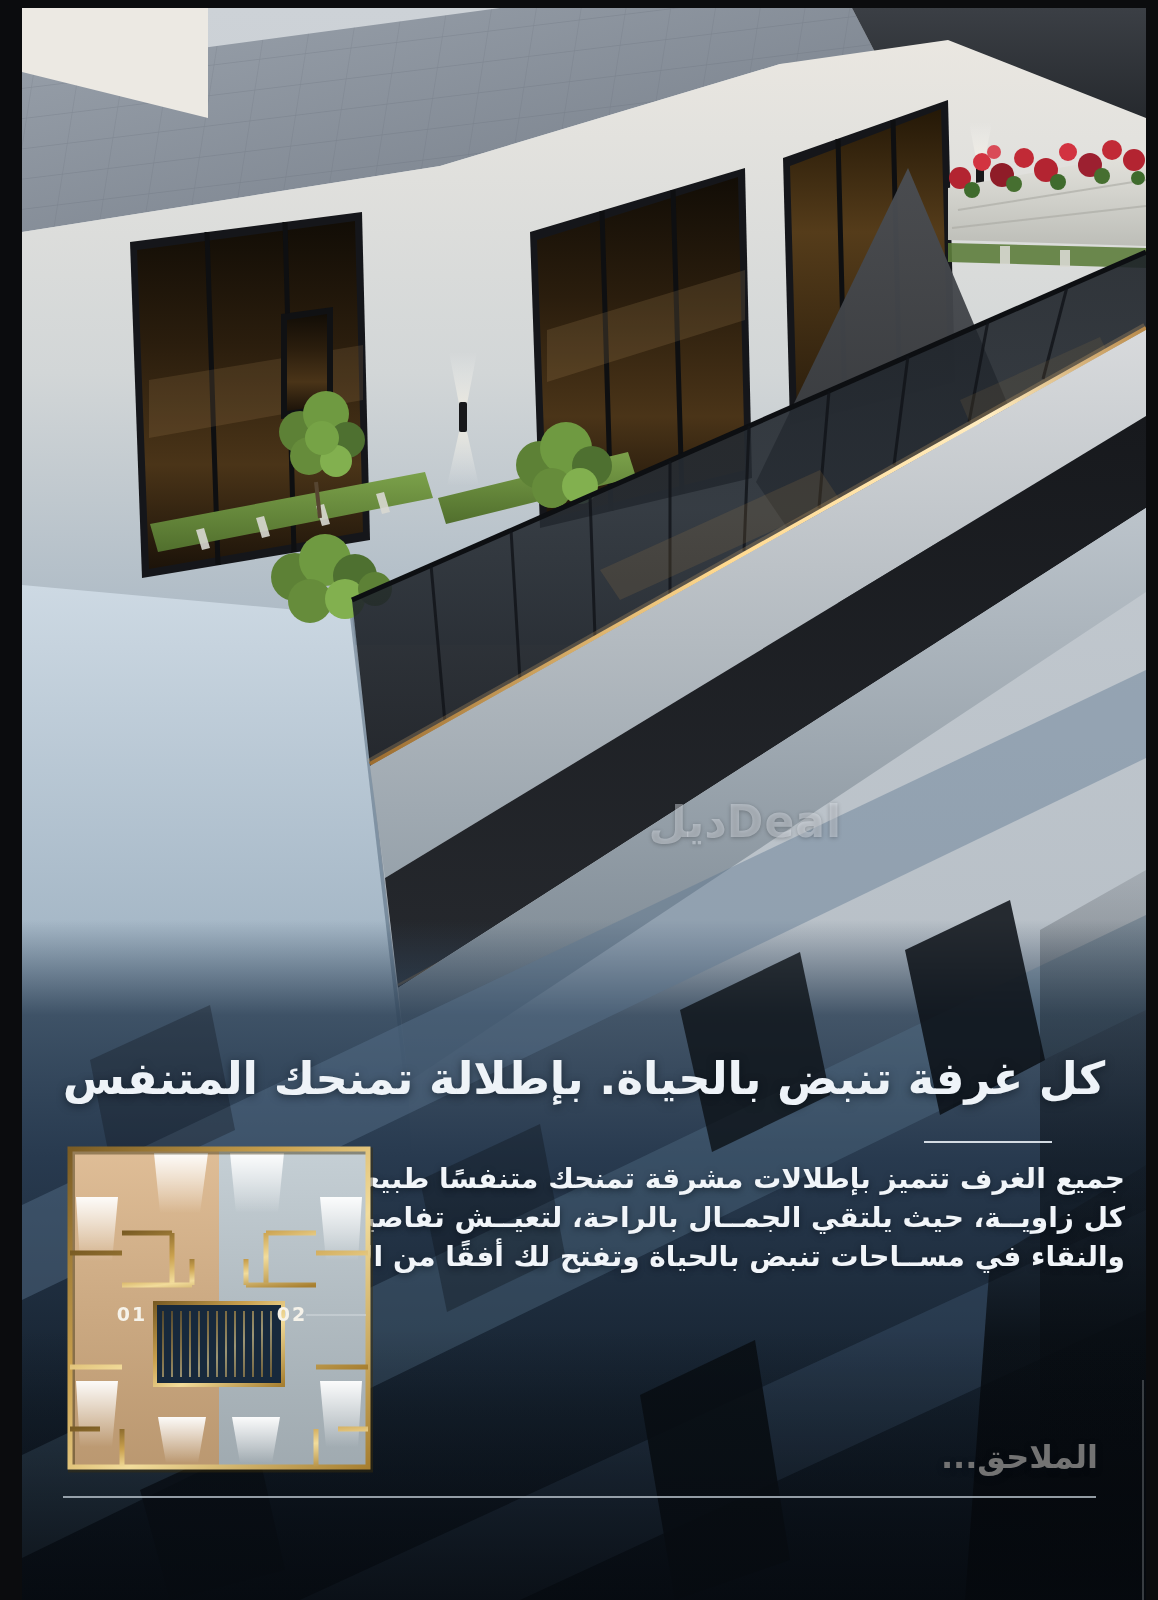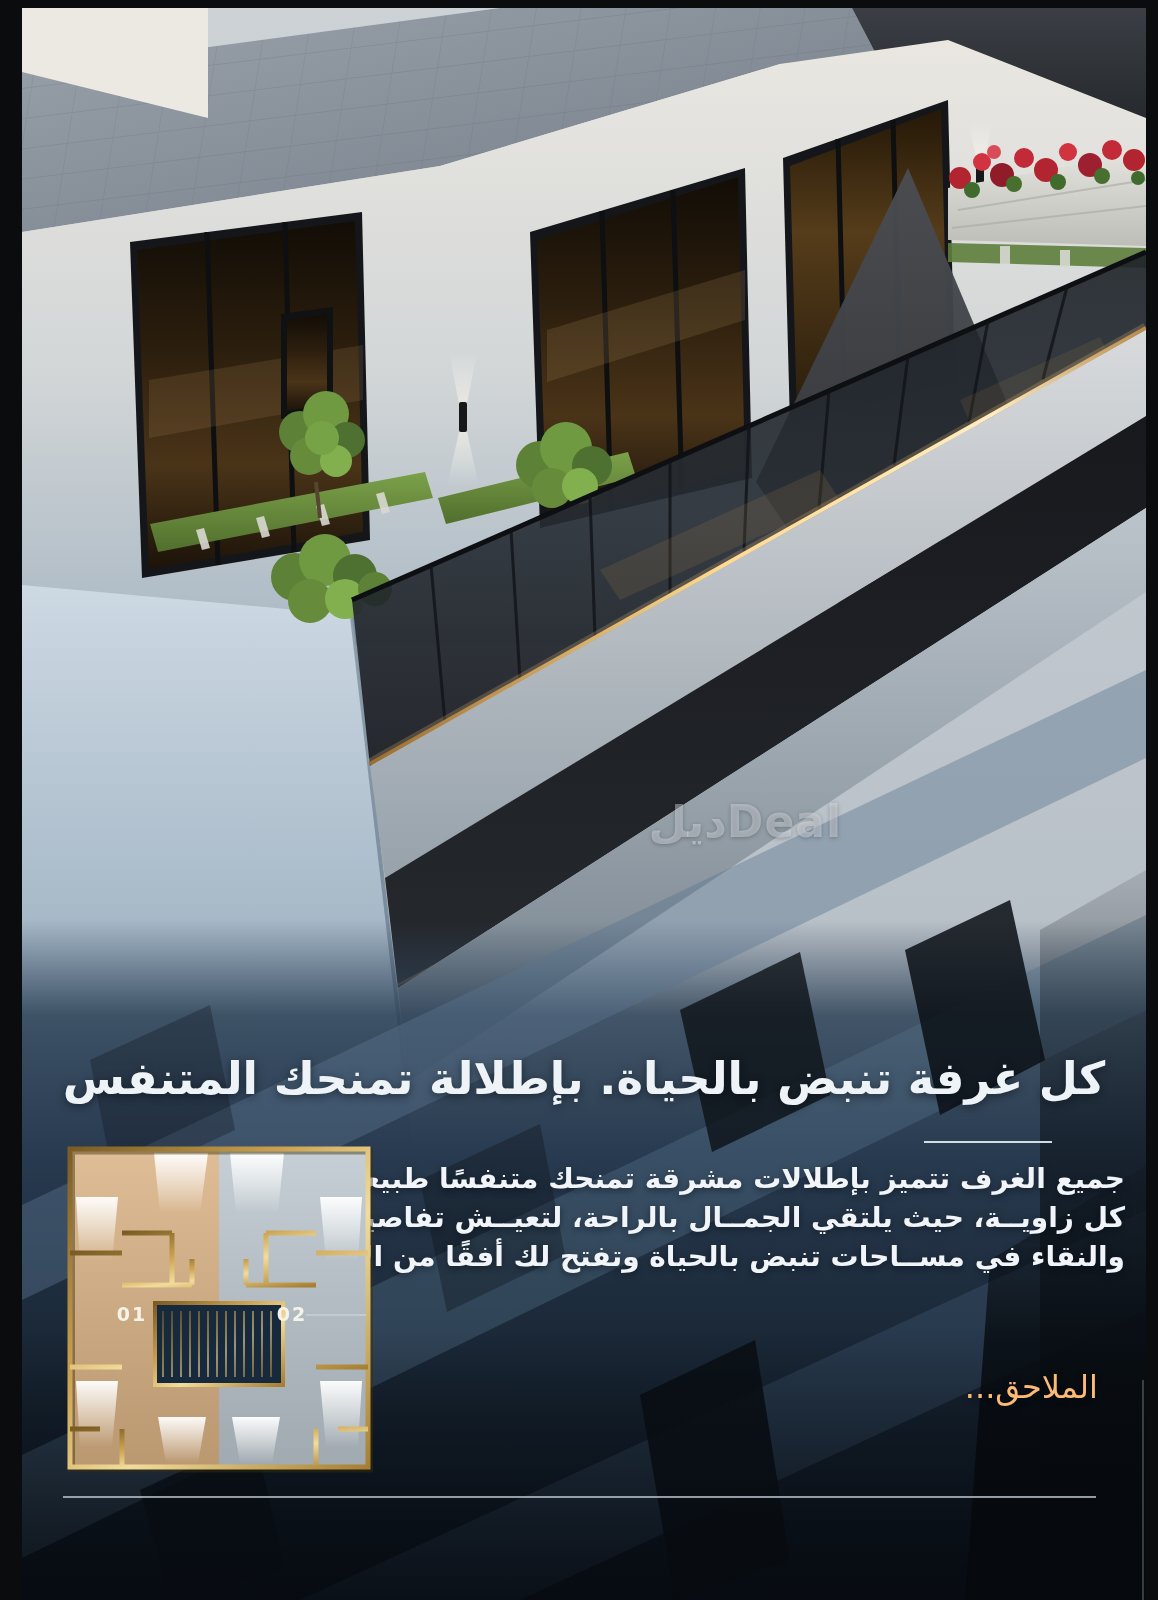--- a/index.html
+++ b/index.html
@@ -24,22 +24,22 @@
     background:#dde5ec;opacity:.95;z-index:3;position:absolute;
   }
   .paragraph{
     right:33px;top:1159px;width:740px;direction:rtl;text-align:right;
     font-size:28px;line-height:39px;font-weight:600;color:#f1f5f9;
     text-shadow:0 2px 6px rgba(5,12,20,.5);
   }
   .paragraph .pline{white-space:nowrap;}
   .floorplan{position:absolute;left:60px;top:1133px;z-index:3;}
   .annex{
-    right:60px;top:1368px;direction:rtl;font-size:32px;font-weight:400;
-    color:#fdba74;text-shadow:0 2px 6px rgba(5,12,20,.5);white-space:nowrap;
+    right:60px;top:1438px;direction:rtl;font-size:32px;font-weight:700;
+    color:#737373;text-shadow:0 2px 6px rgba(5,12,20,.5);white-space:nowrap;
   }
   .footer-line{
     position:absolute;left:63px;top:1496px;width:1033px;height:2px;
     background:#b7c1c9;opacity:.8;z-index:3;
   }
 </style>
 </head>
 <body>
 
 <div class="canvas">

